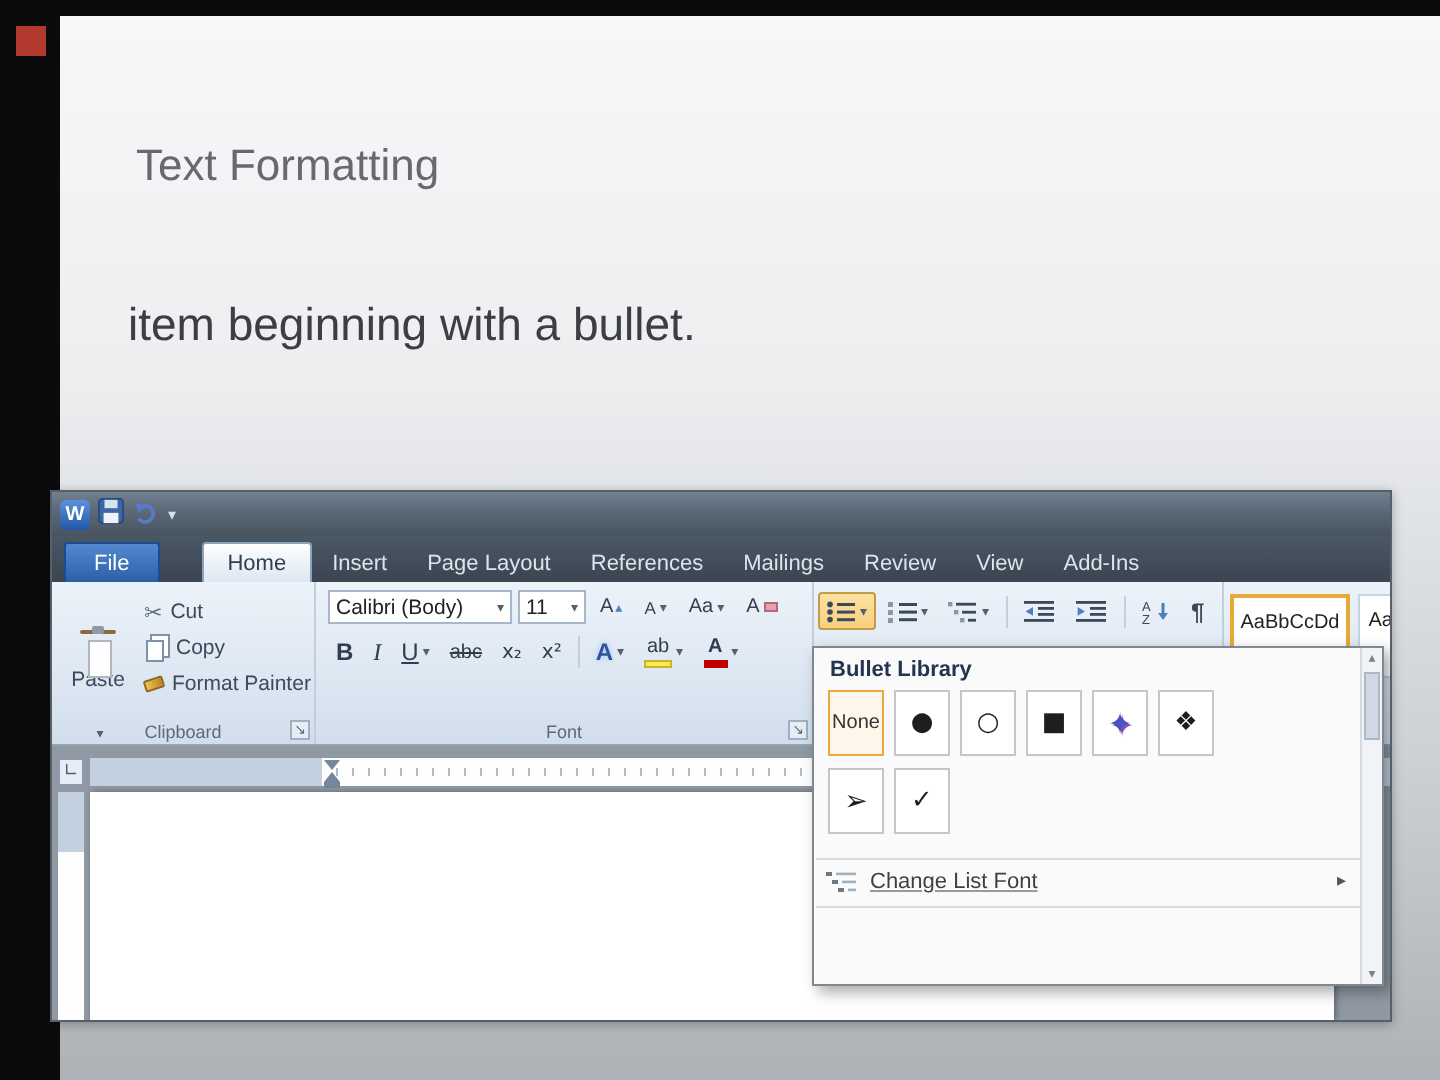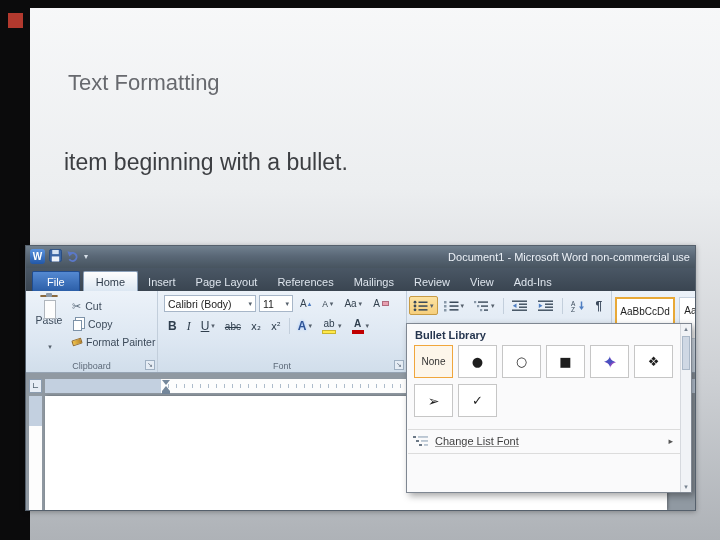--- a/index.html
+++ b/index.html
@@ -32,34 +32,34 @@
   .doc-title{ position:absolute; right:5px; top:5px; font-size:11px; color:#ecf1f7; white-space:nowrap; }
   .qat{ position:absolute; left:4px; top:3px; display:flex; align-items:center; gap:4px; }
   .w-logo{ width:15px; height:15px; border-radius:3px; color:#fff; font-weight:bold; font-size:10px;
     background:linear-gradient(180deg,#5a93e0,#2257a6); display:flex; align-items:center; justify-content:center; }
   .qat-chev{ color:#d7dfe8; font-size:8px; }
 
   .tabrow{ position:absolute; left:0; top:22px; right:0; height:23px;
     background:linear-gradient(180deg,#4a5765,#3a4551); display:flex; align-items:flex-end; padding-left:6px; }
   .tab{ padding:4px 10px 3px; font-size:11px; color:#dde4ec; white-space:nowrap; }
   .tab-file{ background:linear-gradient(180deg,#5489d2,#2c5fa8); color:#fff; padding:4px 14px 3px;
-    border:1px solid #1f4c8f; border-bottom:none; border-radius:2px 2px 0 0; margin-right:3px; }
+    border:1px solid #1f4c8f; border-bottom:none; border-radius:2px 2px 0 0; margin-right:21px; }
   .tab-active{ background:linear-gradient(180deg,#fefefe,#dce7f2); color:#2f3d4c;
     border:1px solid #8ca1ba; border-bottom:none; border-radius:2px 2px 0 0; padding:4px 12px 3px; }
 
   .ribbon{ position:absolute; left:0; top:45px; right:0; height:82px;
     background:linear-gradient(180deg,#ecf2f9 0%,#dde7f2 60%,#d1deeb 100%); border-bottom:1px solid #96a4b4; }
   .grp{ position:absolute; top:0; bottom:0; border-right:1px solid #c2cedb; }
   .grp-label{ position:absolute; bottom:1px; left:0; right:0; text-align:center; font-size:9px; color:#5d6a79; }
   .launcher{ position:absolute; bottom:2px; right:2px; width:10px; height:10px; border:1px solid #9fb0c2;
     background:#e6edf5; color:#5d6a79; font-size:7px; line-height:8px; text-align:center; }
 
   
   .g-clipboard{ left:0; width:132px; }
-  .paste{ position:absolute; left:4px; top:0; width:38px; height:60px; display:flex; flex-direction:column;
+  .paste{ position:absolute; left:4px; top:20px; width:38px; height:60px; display:flex; flex-direction:column;
     align-items:center; justify-content:flex-start; gap:17px; padding-top:3px; border:1px solid transparent; border-radius:2px; }
   .clip-icon{ width:18px; height:24px; background:#c29660; border:1px solid #8a6a40; border-radius:2px; position:relative; }
   .clip-icon::before{ content:""; position:absolute; left:3px; top:4px; width:10px; height:17px; background:#fdfdfd; border:1px solid #b0b6bd; }
   .clip-icon::after{ content:""; position:absolute; left:5px; top:-3px; width:6px; height:4px; background:#8d9aa8; border-radius:1px; }
   .paste-lbl{ font-size:10.5px; color:#3c4a5a; }
   .clip-rows{ position:absolute; left:46px; top:6px; }
   .clip-row{ display:flex; align-items:center; gap:4px; height:18px; font-size:10.5px; color:#3c4a5a; white-space:nowrap; }
   .scissors{ color:#5b6b7c; font-size:11px; }
   .copy-icon{ width:9px; height:11px; background:#fff; border:1px solid #7d92a8; margin:2px 2px 0 1px;
     box-shadow:2.5px -2.5px 0 -0.5px #fff, 2.5px -2.5px 0 0.5px #7d92a8; }
@@ -122,21 +122,21 @@
   .ruler-v{ position:absolute; left:3px; top:23px; width:13px; bottom:0; background:#c3d0e0; }
   .ruler-v-white{ position:absolute; left:0; top:30px; width:13px; height:85px; background:#fdfdfd; }
   .page{ position:absolute; left:19px; top:23px; width:622px; bottom:0; background:#ffffff; box-shadow:1px 0 3px rgba(0,0,0,.35); }
 
   
   .bullet-panel{ position:absolute; left:380px; top:77px; width:286px; height:170px; background:#fafafb;
     border:1px solid #7f8792; box-shadow:3px 3px 7px rgba(0,0,0,.35); z-index:30; }
   .bp-title{ margin:5px 8px 4px; font-weight:bold; font-size:11px; color:#25354f; }
   .bp-grid{ display:flex; gap:5px; padding:0 7px; }
   .bp-grid2{ margin-top:6px; }
-  .bcell{ width:39px; height:33px; background:#fff; border:1px solid #c6c6c6; display:flex;
+  .bcell{ width:28px; height:33px; background:#fff; border:1px solid #c6c6c6; display:flex;
     align-items:center; justify-content:center; font-size:13px; color:#1e1e1e; }
   .bcell-none{ border:1px solid #f0a63c; background:#fdf6ea; font-size:10px; color:#333; }
   .b-star{ color:#4a52c0; font-size:15px; text-shadow:1px 1px 0 #8a4ac0; }
   .b-check{ font-weight:bold; }
   .b-arrowhead{ font-size:14px; }
   .bp-sep{ height:1px; background:#dcdcdc; margin:12px 1px 0; }
   .bp-item{ display:flex; align-items:center; height:21px; padding:0 6px; color:#3f3f3f; }
   .bp-item .mi-icon{ width:22px; display:flex; align-items:center; }
   .bp-item .mlabel{ text-decoration:underline; text-decoration-color:#9a9a9a; }
   .bp-item .sub{ margin-left:auto; padding-right:12px; color:#555; font-size:9px; }
@@ -167,21 +167,20 @@
               <rect x="0.5" y="0.5" width="13" height="13" rx="2" fill="#3c66a4" stroke="#274b80"></rect>
               <rect x="3.5" y="1" width="7" height="4.5" fill="#d7e4f2"></rect>
               <rect x="3" y="8" width="8" height="5.5" fill="#eef3f9"></rect>
             </svg></span>
         <span><svg width="14" height="12" viewBox="0 0 15 12">
               <path d="M3.5 9.5 A4.3 4.3 0 1 0 4.5 3.5" fill="none" stroke="#5b79c9" stroke-width="2"></path>
               <path d="M1.5 1 L8 2.5 L3.5 6.5 Z" fill="#5b79c9"></path>
             </svg></span>
         <span class="qat-chev glyph">▾</span>
       </div>
-      <div class="doc-title">Document1 - Microsoft Word non-commercial use</div>
     </div>
 
     <div class="tabrow">
       <div class="tab tab-file">File</div>
       <div class="tab tab-active">Home</div>
       <div class="tab">Insert</div>
       <div class="tab">Page Layout</div>
       <div class="tab">References</div>
       <div class="tab">Mailings</div>
       <div class="tab">Review</div>

